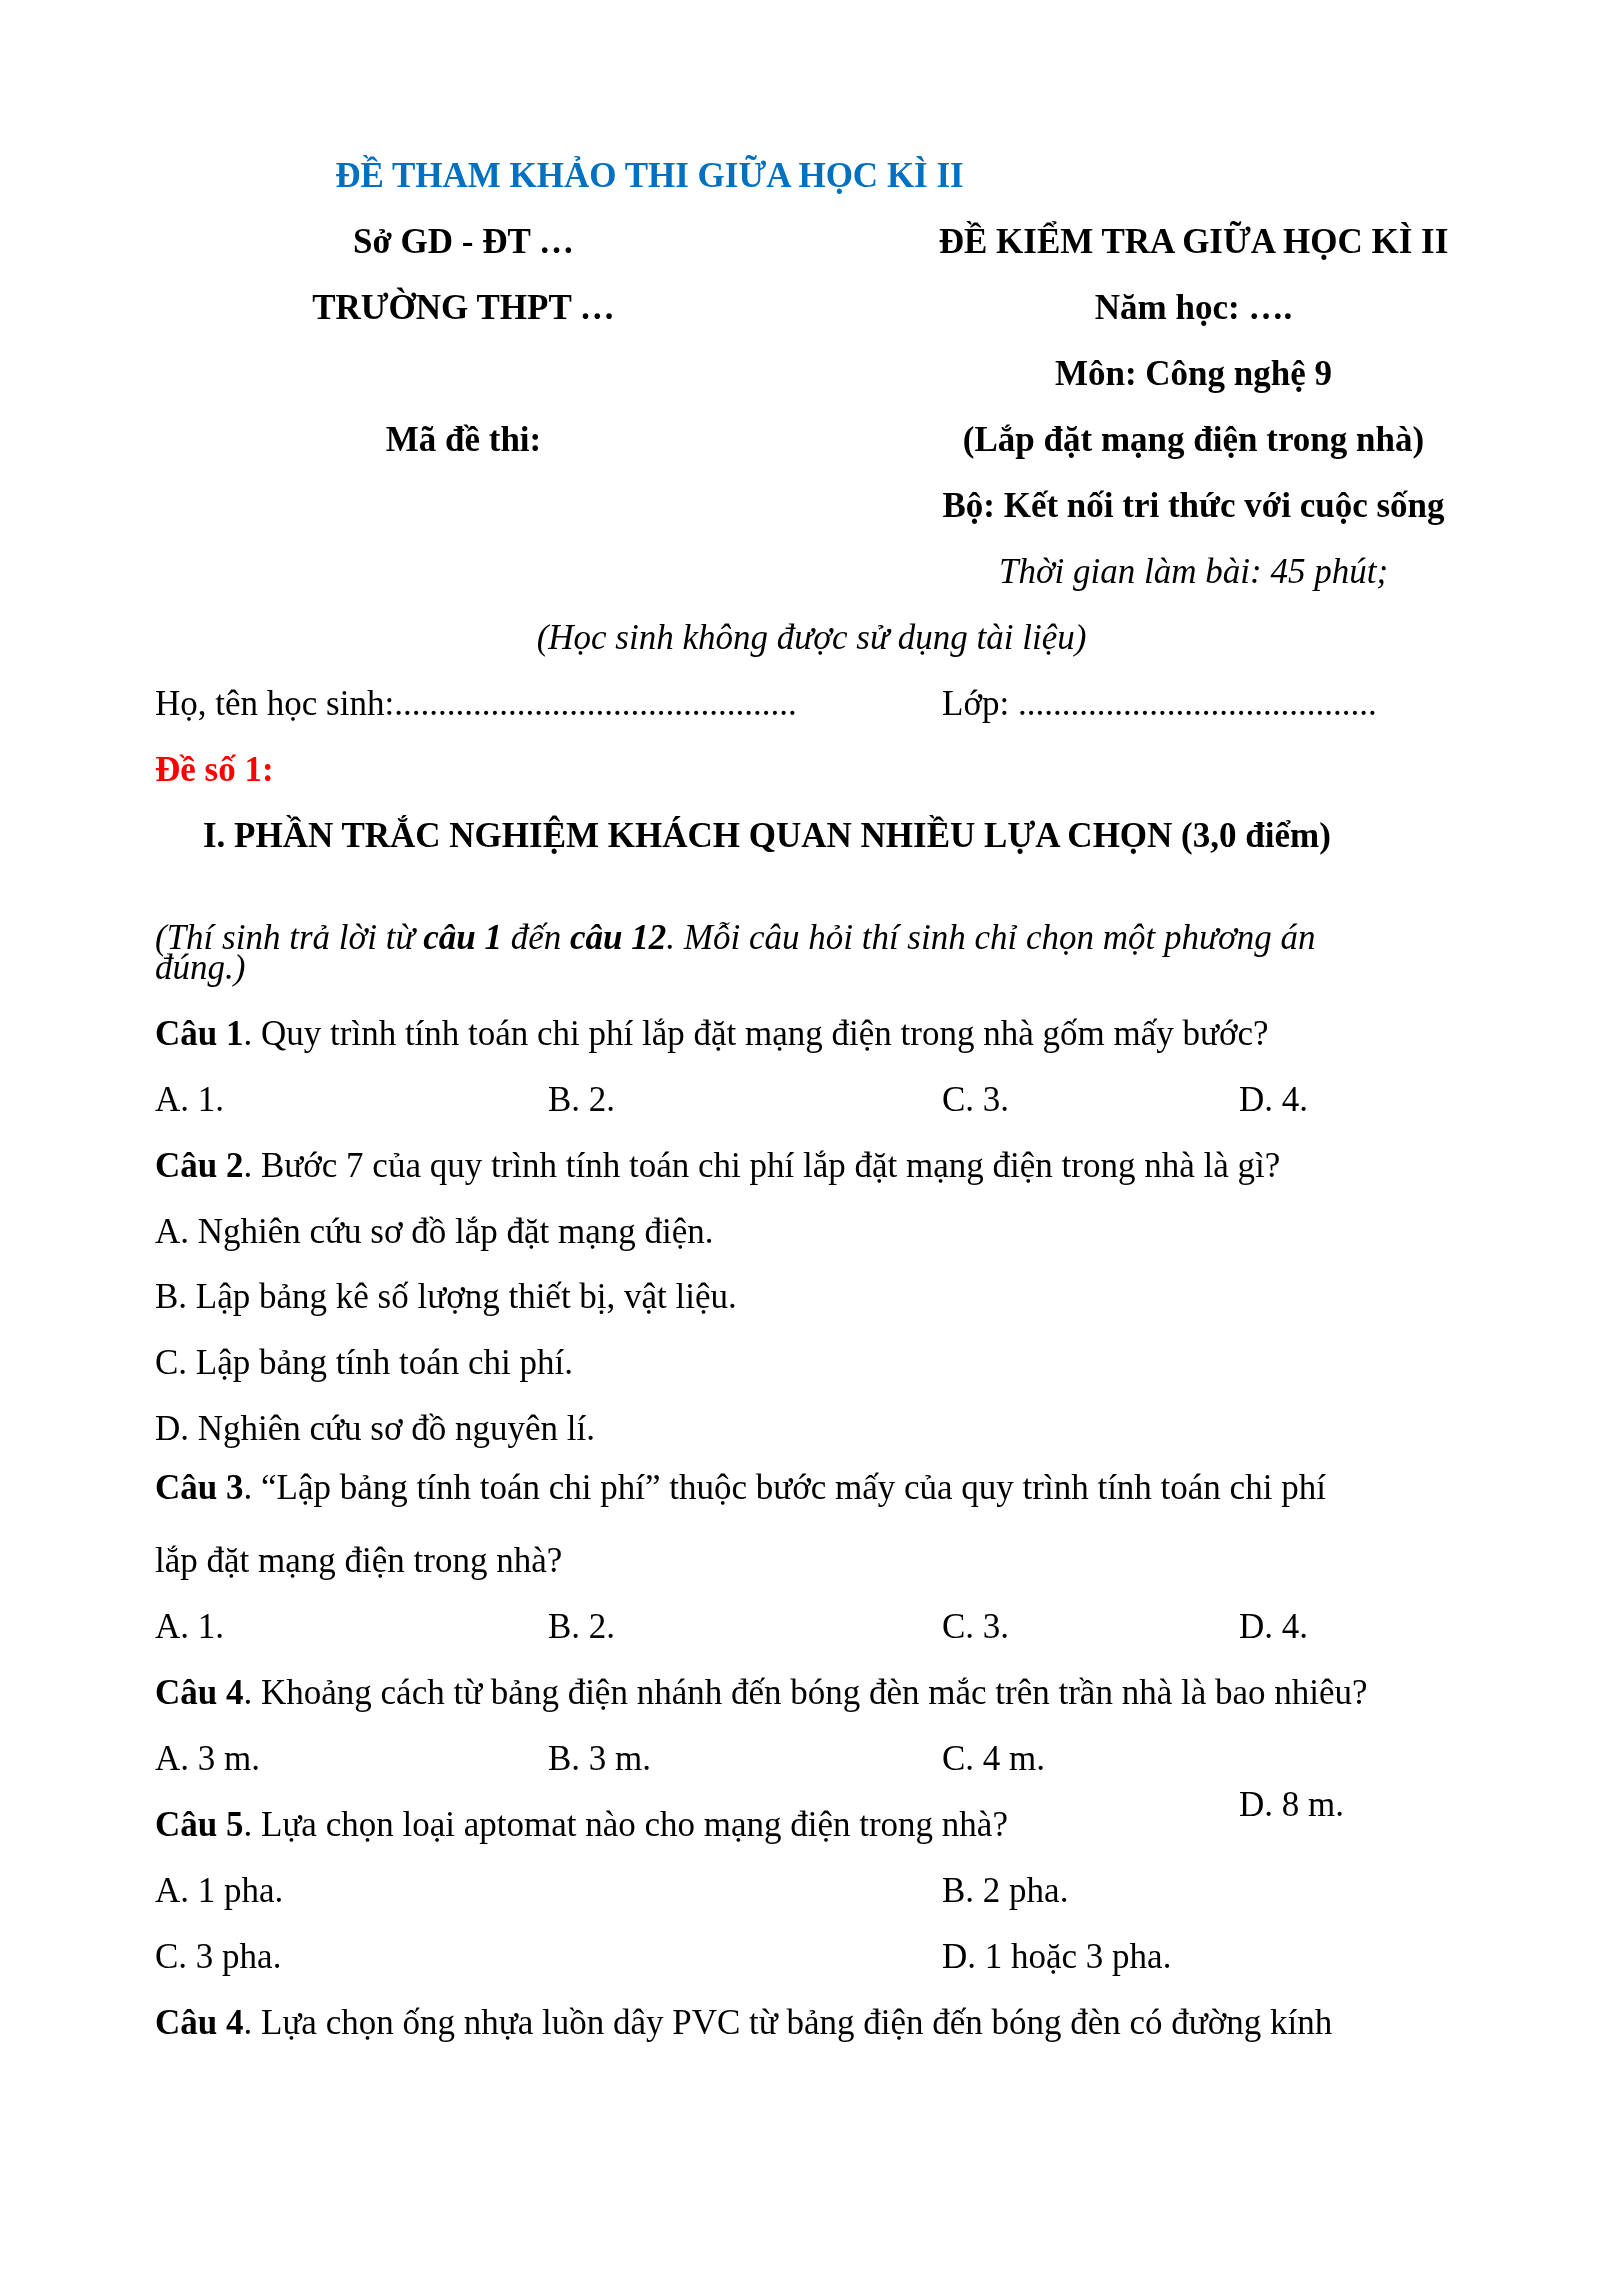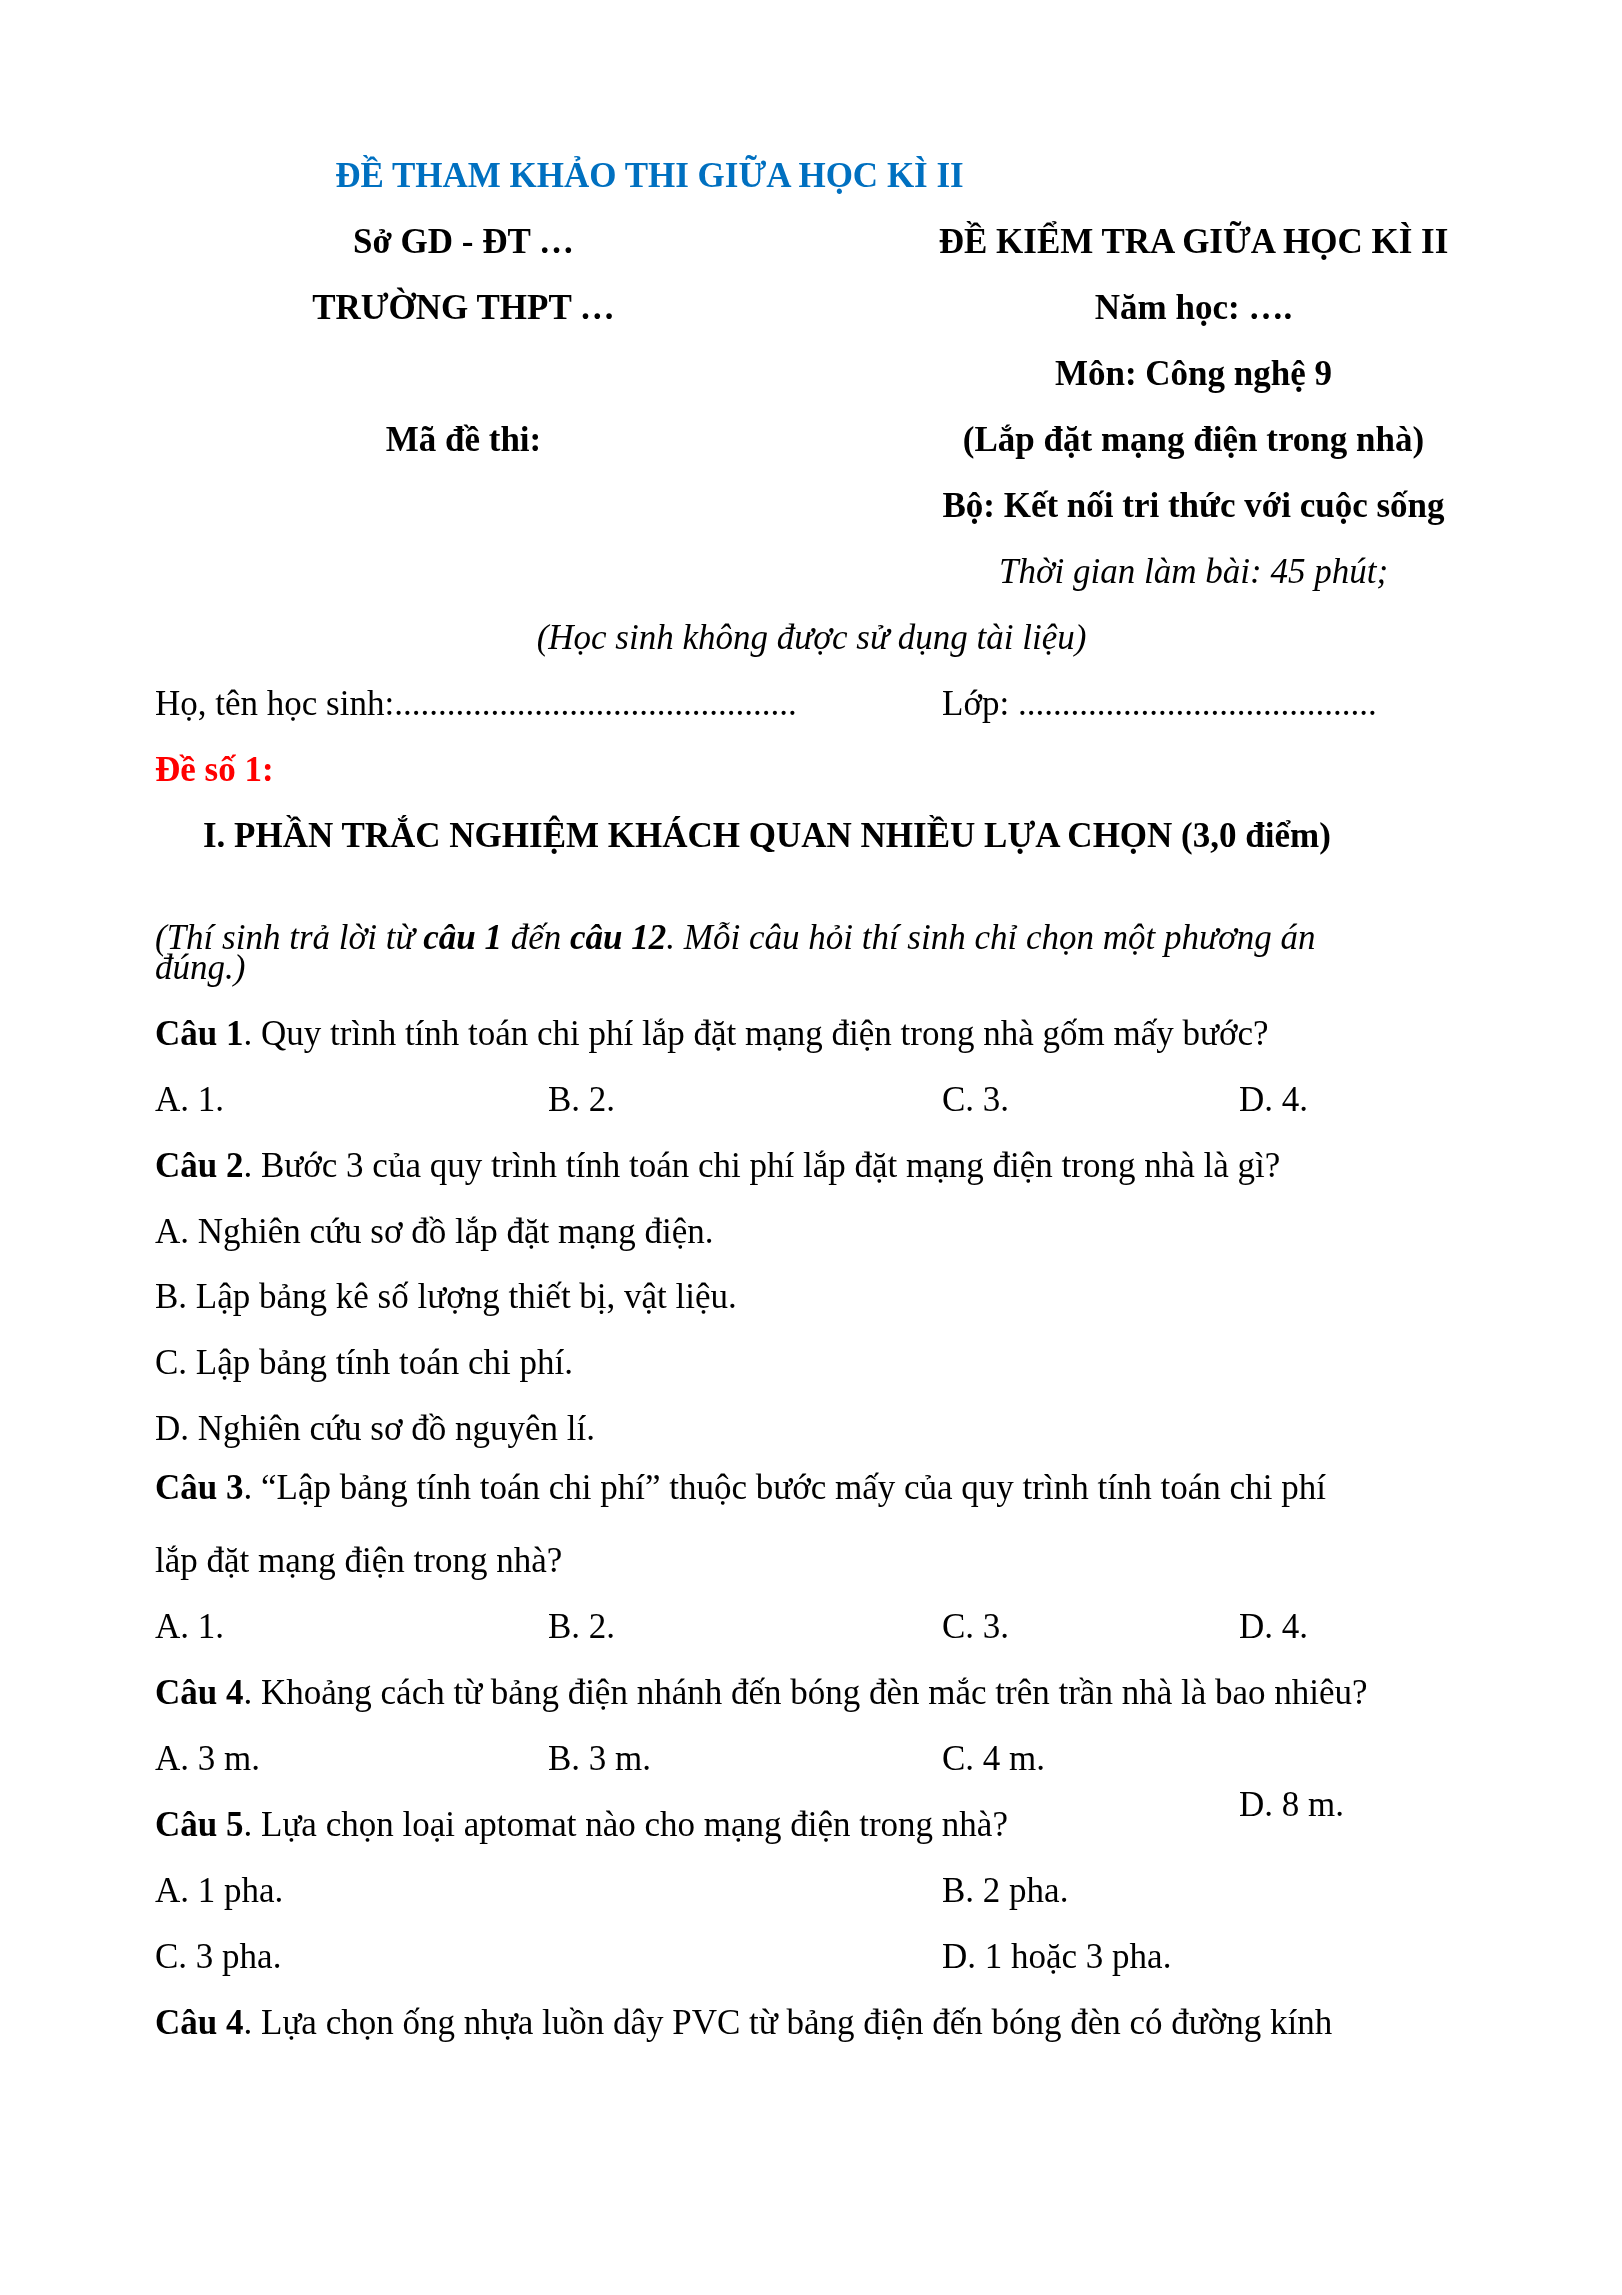--- a/index.html
+++ b/index.html
@@ -54,21 +54,21 @@
 
   <div class="line" style="left:155px; top:1013px;">
     <span class="b">Câu 1</span><span>. Quy trình tính toán chi phí lắp đặt mạng điện trong nhà gốm mấy bước?</span>
   </div>
   <div class="ans c1" style="top:1079px;">A. 1.</div>
   <div class="ans c2" style="top:1079px;">B. 2.</div>
   <div class="ans c3" style="top:1079px;">C. 3.</div>
   <div class="ans c4" style="top:1079px;">D. 4.</div>
 
   <div class="line" style="left:155px; top:1145px;">
-    <span class="b">Câu 2</span><span>. Bước 3 của quy trình tính toán chi phí lắp đặt mạng điện trong nhà là gì?</span>
+    <span class="b">Câu 2</span><span>. Bước 7 của quy trình tính toán chi phí lắp đặt mạng điện trong nhà là gì?</span>
   </div>
   <div class="ans c1" style="top:1211px;">A. Nghiên cứu sơ đồ lắp đặt mạng điện.</div>
   <div class="ans c1" style="top:1276px;">B. Lập bảng kê số lượng thiết bị, vật liệu.</div>
   <div class="ans c1" style="top:1342px;">C. Lập bảng tính toán chi phí.</div>
   <div class="ans c1" style="top:1408px;">D. Nghiên cứu sơ đồ nguyên lí.</div>
 
   <div class="line" style="left:155px; top:1442px;margin-top:25px;">
     <span class="b">Câu 3</span><span>. “Lập bảng tính toán chi phí” thuộc bước mấy của quy trình tính toán chi phí</span>
   </div>
   <div class="line" style="left:155px; top:1540px;">lắp đặt mạng điện trong nhà?</div>

